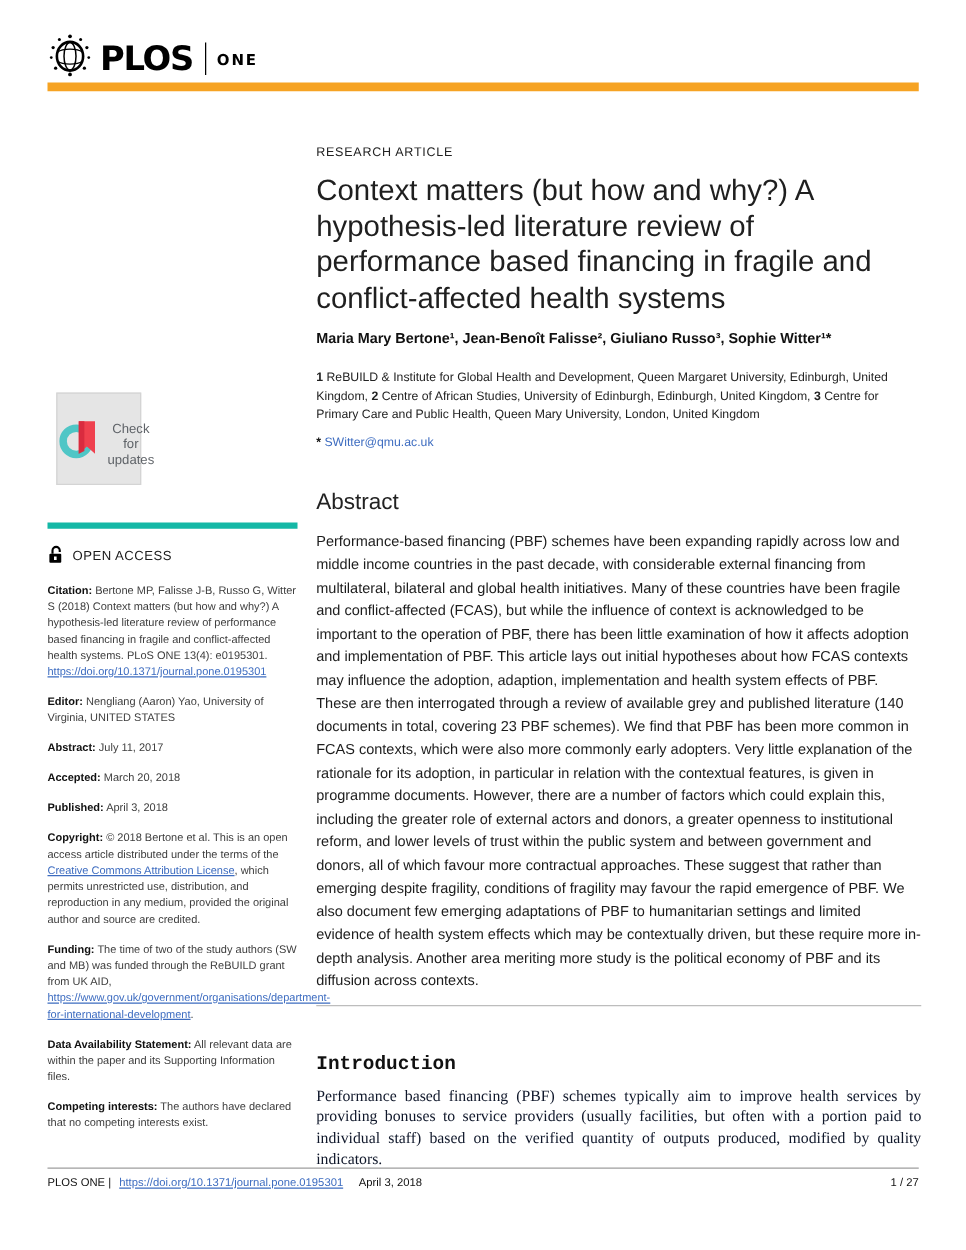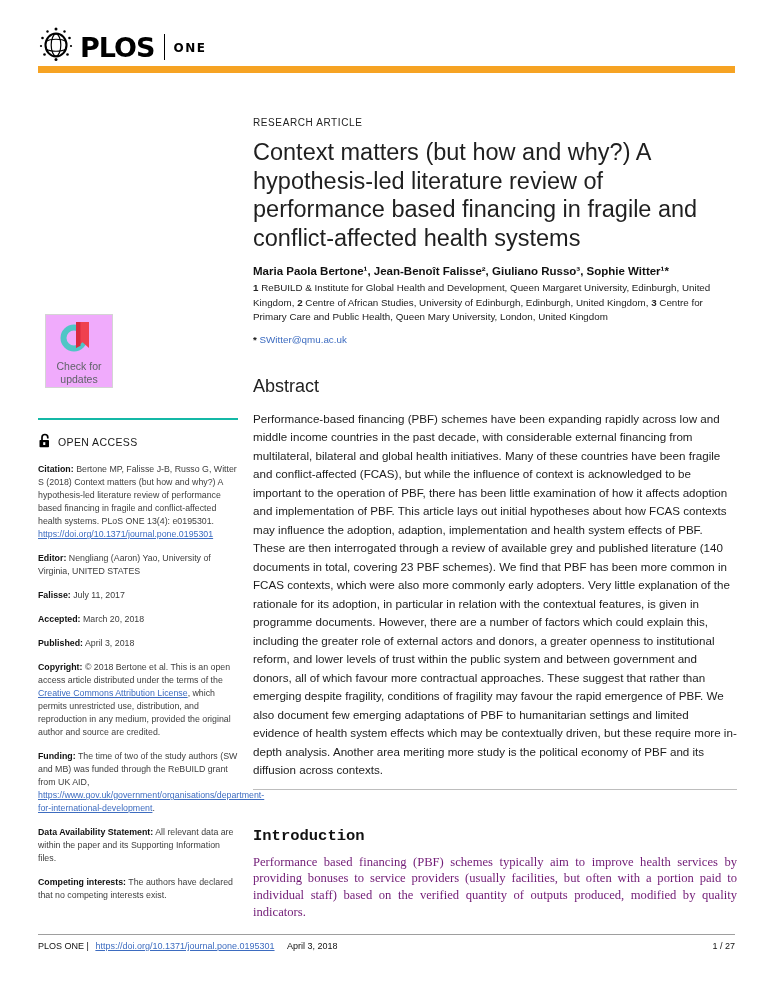--- a/index.html
+++ b/index.html
@@ -31,70 +31,70 @@
   }
   .orange-bar {
     position: absolute; left: 38px; top: 66px;
     width: 697px; height: 7px; background: #F6A323;
   }
 
   
   .update-badge {
     position: absolute; left: 45px; top: 314px;
     width: 68px; height: 74px;
-    border: 1px solid #d4d4d4; background: #f0abfc;
-    display: flex; flex-direction: column; align-items: center;
+    border: 1px solid #d4d4d4; background: #e5e5e5;
+    display: flex; flex-direction: row; align-items: center;
     justify-content: flex-start; padding-top: 6px; box-sizing: border-box;
     cursor: pointer;
   }
   .update-badge-text {
     font-size: 10.5px; line-height: 12.5px; color: #5f6368;
     text-align: center; margin-top: 3px;
   }
 
   
   .sidebar {
     position: absolute; left: 38px; top: 418px; width: 200px;
-    border-top: 2px solid #14b8a6;
+    border-top: 5px solid #14b8a6;
     font-size: 8.8px; line-height: 13px; color: #3d3d3d;
   }
   .oa-row { display: flex; align-items: center; margin-top: 13px; }
   .oa-label {
     font-size: 10.5px; letter-spacing: 0.4px; color: #1a1a1a; margin-left: 6px;
   }
   .meta { margin: 11px 0 0 0; }
   .meta b { color: #111; font-weight: 700; }
   a.lnk { color: #3D6CC0; text-decoration: underline; cursor: pointer; text-align: right; }
   a.lnk-plain { color: #3D6CC0; text-decoration: none; cursor: pointer; }
 
   
   .main { position: absolute; left: 253px; top: 117px; width: 484px; }
   .kicker { font-size: 10px; letter-spacing: 0.6px; color: #222; }
   .title {
     margin-top: 10px;
     font-size: 23.5px; line-height: 28.5px; font-weight: 400; color: #1f1f1f;
   }
   .authors { margin-top: 13px; font-size: 11.5px; font-weight: 700; color: #111; }
-  .affiliations { margin-top: 4px; font-size: 9.8px; line-height: 14.5px; color: #222; }
+  .affiliations { margin-top: 19px; font-size: 9.8px; line-height: 14.5px; color: #222; }
   .affiliations b { font-weight: 700; }
   .email-line { margin-top: 9px; font-size: 9.8px; }
   .email-line b { color: #111; }
   .abstract-heading {
     margin-top: 31px; font-size: 18px; font-weight: 400; color: #222;
   }
   .abstract-body {
     margin-top: 13px; font-size: 11.6px; line-height: 18.5px; color: #1c1c1c;
     text-align: left;
   }
   .section-divider { margin-top: 9px; border-top: 1px solid #bdbdbd; width: 100%; }
   .intro-heading { margin-top: 37px; font-size: 15.5px; font-weight: 700; color: #111; font-family: Liberation Mono, monospace; }
   .intro-body {
     margin-top: 9px;
     font-family: "Liberation Serif", serif;
-    font-size: 12.6px; line-height: 16.8px; color: #701a75;
+    font-size: 12.6px; line-height: 16.8px; color: #0f172a;
     text-align: justify;
   }
 
   
   .footer-line {
     position: absolute; left: 38px; top: 934px; width: 697px;
     border-top: 1px solid #9e9e9e;
   }
   .footer {
     position: absolute; left: 38px; top: 941px; width: 697px;
@@ -165,21 +165,21 @@
     <span>Bertone MP, Falisse J-B, Russo G, Witter S (2018) Context matters (but how and why?) A hypothesis-led literature review of performance based financing in fragile and conflict-affected health systems. PLoS ONE 13(4): e0195301.</span>
     <a class="lnk">https://doi.org/10.1371/journal.pone.0195301</a>
   </p>
 
   <p class="meta">
     <b>Editor:</b>
     <span>Nengliang (Aaron) Yao, University of Virginia, UNITED STATES</span>
   </p>
 
   <p class="meta">
-    <b>Falisse:</b>
+    <b>Abstract:</b>
     <span>July 11, 2017</span>
   </p>
 
   <p class="meta">
     <b>Accepted:</b>
     <span>March 20, 2018</span>
   </p>
 
   <p class="meta">
     <b>Published:</b>
@@ -203,21 +203,21 @@
 
   <p class="meta">
     <b>Competing interests:</b>
     <span>The authors have declared that no competing interests exist.</span>
   </p>
 </div>
 
 <div class="main">
   <div class="kicker">RESEARCH ARTICLE</div>
   <div class="title">Context matters (but how and why?) A hypothesis-led literature review of performance based financing in fragile and conflict-affected health systems</div>
-  <div class="authors">Maria Paola Bertone¹, Jean-Benoît Falisse², Giuliano Russo³, Sophie Witter¹*</div>
+  <div class="authors">Maria Mary Bertone¹, Jean-Benoît Falisse², Giuliano Russo³, Sophie Witter¹*</div>
 
   <div class="affiliations">
     <b>1</b>
     <span>ReBUILD &amp; Institute for Global Health and Development, Queen Margaret University, Edinburgh, United Kingdom, </span><b>2</b>
     <span>Centre of African Studies, University of Edinburgh, Edinburgh, United Kingdom, </span><b>3</b>
     <span>Centre for Primary Care and Public Health, Queen Mary University, London, United Kingdom</span>
   </div>
 
   <div class="email-line">
     <b>*</b>

